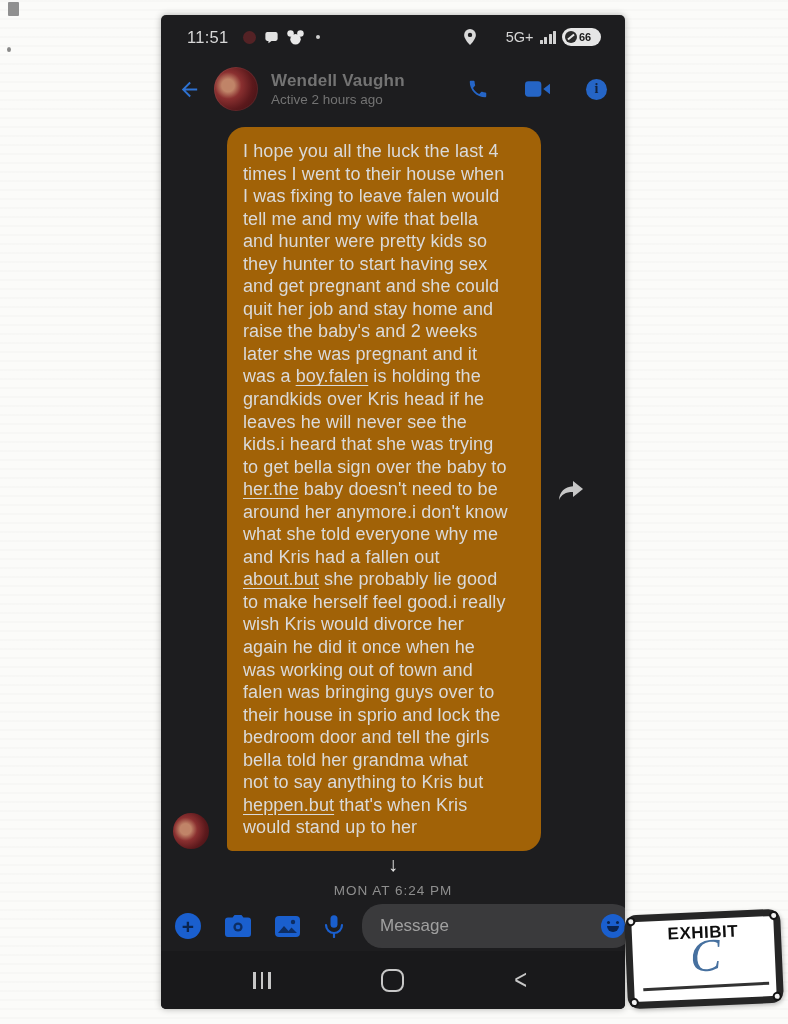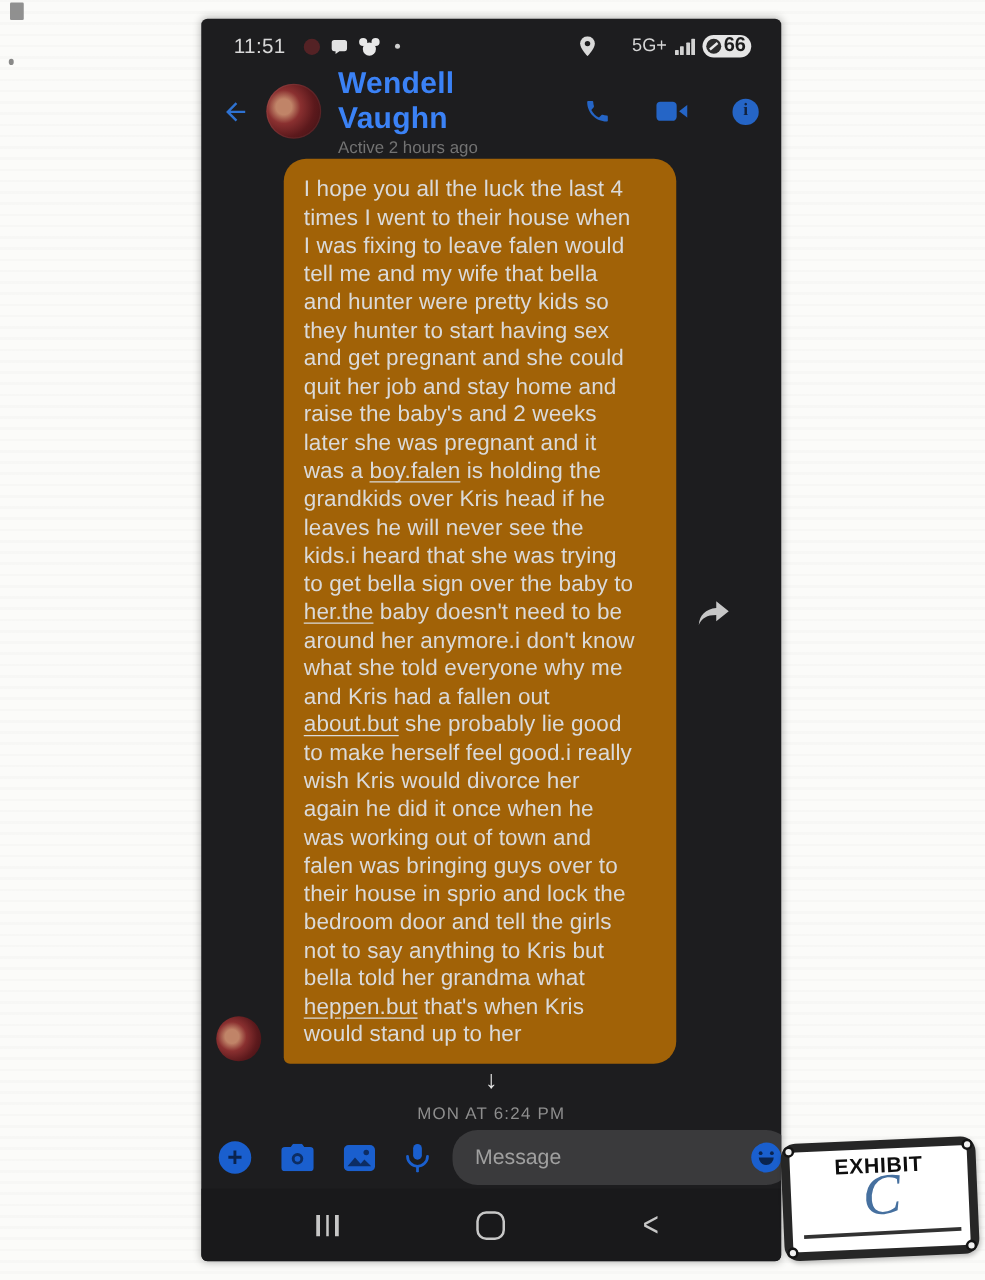--- a/index.html
+++ b/index.html
@@ -37,32 +37,32 @@
   .sb-right { margin-left:auto; display:flex; align-items:center; gap:6px; }
   .sb-net { font-size:14.5px; color:#d5d5d5;margin-left:24px; }
   .sig { display:flex; align-items:flex-end; gap:1.5px; height:13px; }
   .sig i { display:block; width:3px; background:#d2d2d2; border-radius:.5px; }
   .battery {
     width:39px; height:18px; border-radius:9px; background:#e6e6e6;
     display:flex; align-items:center; padding:0 3px; gap:2px;
   }
   .battery .bcirc { width:12px; height:12px; border-radius:50%; background:#2a2a2a; position:relative; }
   .battery .bcirc::after { content:""; position:absolute; left:2px; top:5px; width:8px; height:2px; background:#e6e6e6; transform:rotate(-40deg); }
-  .battery .bval { font-size:16px; font-weight:700; color:#1c1c1c; }
+  .battery .bval { font-size:11px; font-weight:700; color:#1c1c1c; }
 
   
   .chat-header { height:60px; flex:0 0 60px; display:flex; align-items:center; padding:0 14px 0 16px; gap:13px; }
   .hdr-back { width:24px; height:24px; display:flex; align-items:center; justify-content:center; cursor:pointer; }
   .avatar {
     width:44px; height:44px; border-radius:50%; flex:0 0 44px;
     background:radial-gradient(circle at 32% 42%, #c08468 0 16%, #8a3030 34%, #5c191c 62%, #371013 100%);
     box-shadow:inset 0 0 0 1px rgba(255,255,255,.06);
   }
   .hdr-names { display:flex; flex-direction:column; gap:1px; min-width:0; }
-  .hdr-name { font-size:24px; font-weight:600; color:#3b82f6; letter-spacing:.2px; }
+  .hdr-name { font-size:17px; font-weight:600; color:#737373; letter-spacing:.2px; }
   .hdr-status { font-size:13.5px; color:#737373; }
   .hdr-actions { margin-left:auto; display:flex; align-items:center; gap:36px; padding-right:4px; }
   .info-circle { width:21px; height:21px; border-radius:50%; background:#2565c6; color:#12233f; font-weight:700; font-size:14px; display:flex; align-items:center; justify-content:center; font-family:"Liberation Serif", serif; }
 
   
   .chat-area { flex:1 1 auto; position:relative; padding-top:8px; }
   .msg-row { display:flex; align-items:flex-end; padding-left:12px; position:relative; }
   .mini-avatar {
     width:36px; height:36px; border-radius:50%; flex:0 0 36px; margin-right:18px; margin-bottom:2px;
     background:radial-gradient(circle at 35% 45%, #c08468 0 18%, #8a3030 38%, #5c191c 66%, #371013 100%);
@@ -221,22 +221,22 @@
             <div class="msg-line"><span>what she told everyone why me</span></div>
             <div class="msg-line"><span>and Kris had a fallen out</span></div>
             <div class="msg-line"><span class="u">about.but</span><span> she probably lie good</span></div>
             <div class="msg-line"><span>to make herself feel good.i really</span></div>
             <div class="msg-line"><span>wish Kris would divorce her</span></div>
             <div class="msg-line"><span>again he did it once when he</span></div>
             <div class="msg-line"><span>was working out of town and</span></div>
             <div class="msg-line"><span>falen was bringing guys over to</span></div>
             <div class="msg-line"><span>their house in sprio and lock the</span></div>
             <div class="msg-line"><span>bedroom door and tell the girls</span></div>
+            <div class="msg-line"><span>bella told her grandma what</span></div>
             <div class="msg-line"><span>not to say anything to Kris but</span></div>
-            <div class="msg-line"><span>bella told her grandma what</span></div>
             <div class="msg-line"><span class="u">heppen.but</span><span> that's when Kris</span></div>
             <div class="msg-line"><span>would stand up to her</span></div>
           </div>
         <span class="forward-icon">
           <svg width="28" height="24" viewBox="0 0 28 24">
               <path d="M16 2l10 8-10 8v-5C8.5 13 4.5 15.5 2 21c.6-8 5.5-13 14-13.7V2z" fill="#d6d6d6"></path>
             </svg>
         </span>
       </div>
       <div class="scroll-arrow">↓</div>

